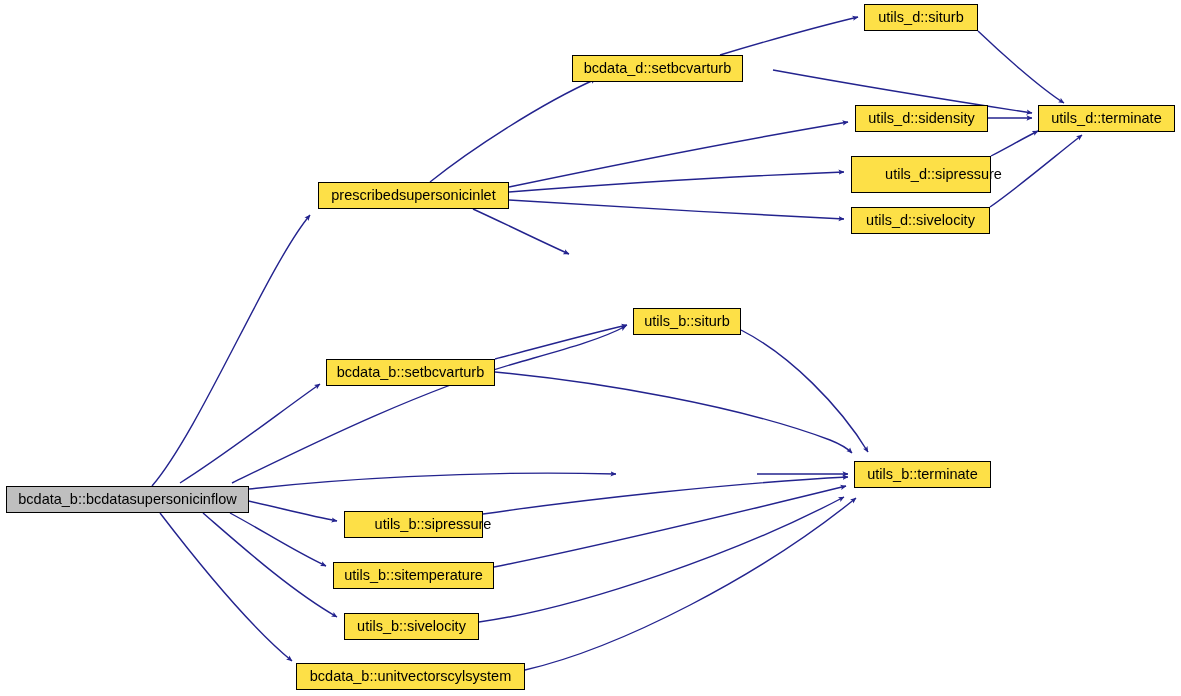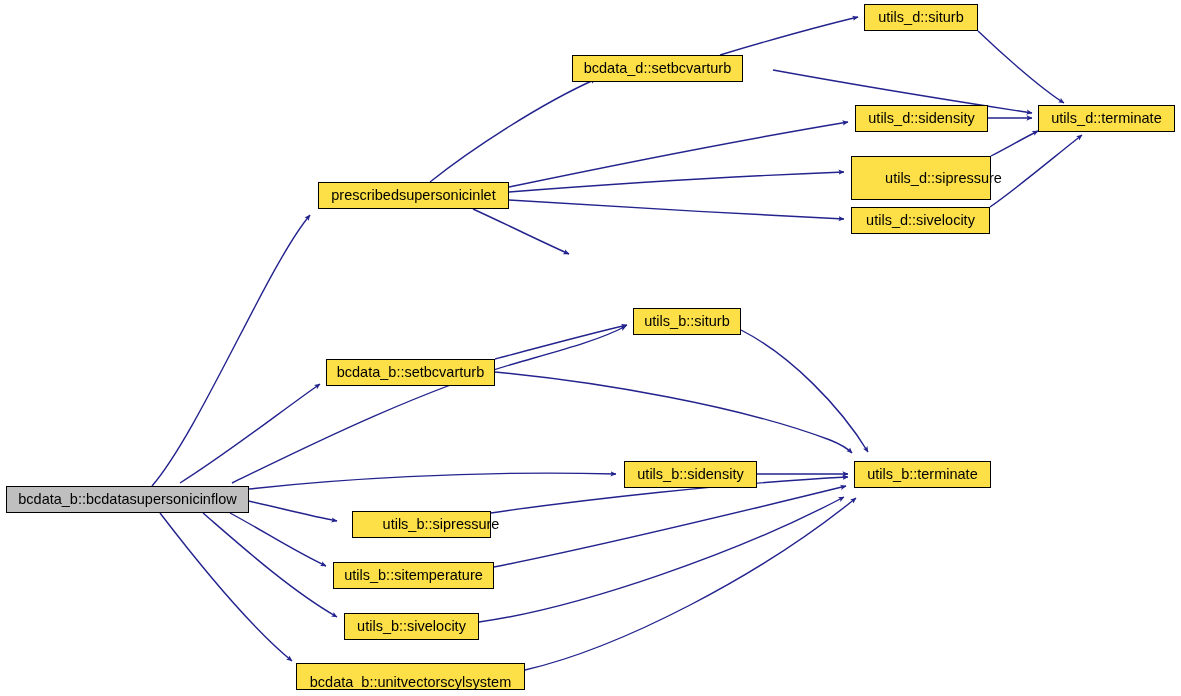--- a/index.html
+++ b/index.html
@@ -98,43 +98,40 @@
     </div>
     <div class="node" style="left: 864px; top: 4px; width: 114px; height: 27px;">
       <span class="node-label">utils_d::siturb</span>
     </div>
     <div class="node" style="left: 1038px; top: 105px; width: 137px; height: 27px;">
       <span class="node-label">utils_d::terminate</span>
     </div>
     <div class="node" style="left: 855px; top: 105px; width: 133px; height: 27px;">
       <span class="node-label">utils_d::sidensity</span>
     </div>
-    <div class="node" style="left: 851px; top: 156px; width: 140px; height: 44px; padding-left: 45px;">
+    <div class="node" style="left: 851px; top: 156px; width: 140px; height: 37px; padding-left: 45px;">
       <span class="node-label">utils_d::sipressure</span>
     </div>
     <div class="node" style="left: 851px; top: 207px; width: 139px; height: 27px;">
       <span class="node-label">utils_d::sivelocity</span>
     </div>
     <div class="node" style="left: 633px; top: 308px; width: 108px; height: 27px;">
       <span class="node-label">utils_b::siturb</span>
     </div>
     <div class="node" style="left: 326px; top: 359px; width: 169px; height: 27px;">
       <span class="node-label">bcdata_b::setbcvarturb</span>
     </div>
-    <div class="node" style="left: 624px; top: 461px; width: 133px; height: 27px;">
-      <span class="node-label">utils_b::sidensity</span>
-    </div>
     <div class="node" style="left: 854px; top: 461px; width: 137px; height: 27px;">
       <span class="node-label">utils_b::terminate</span>
     </div>
-    <div class="node" style="left: 352px; top: 511px; width: 139px; height: 27px; padding-left: 39px;">
+    <div class="node" style="left: 344px; top: 511px; width: 139px; height: 27px; padding-left: 39px;">
       <span class="node-label">utils_b::sipressure</span>
     </div>
     <div class="node" style="left: 333px; top: 562px; width: 161px; height: 27px;">
       <span class="node-label">utils_b::sitemperature</span>
     </div>
     <div class="node" style="left: 344px; top: 613px; width: 135px; height: 27px;">
       <span class="node-label">utils_b::sivelocity</span>
     </div>
-    <div class="node" style="left: 296px; top: 663px; width: 229px; height: 27px; align-items: flex-end;">
+    <div class="node" style="left: 296px; top: 663px; width: 229px; height: 27px;">
       <span class="node-label">bcdata_b::unitvectorscylsystem</span>
     </div>
   </div>
 
 </body></html>

